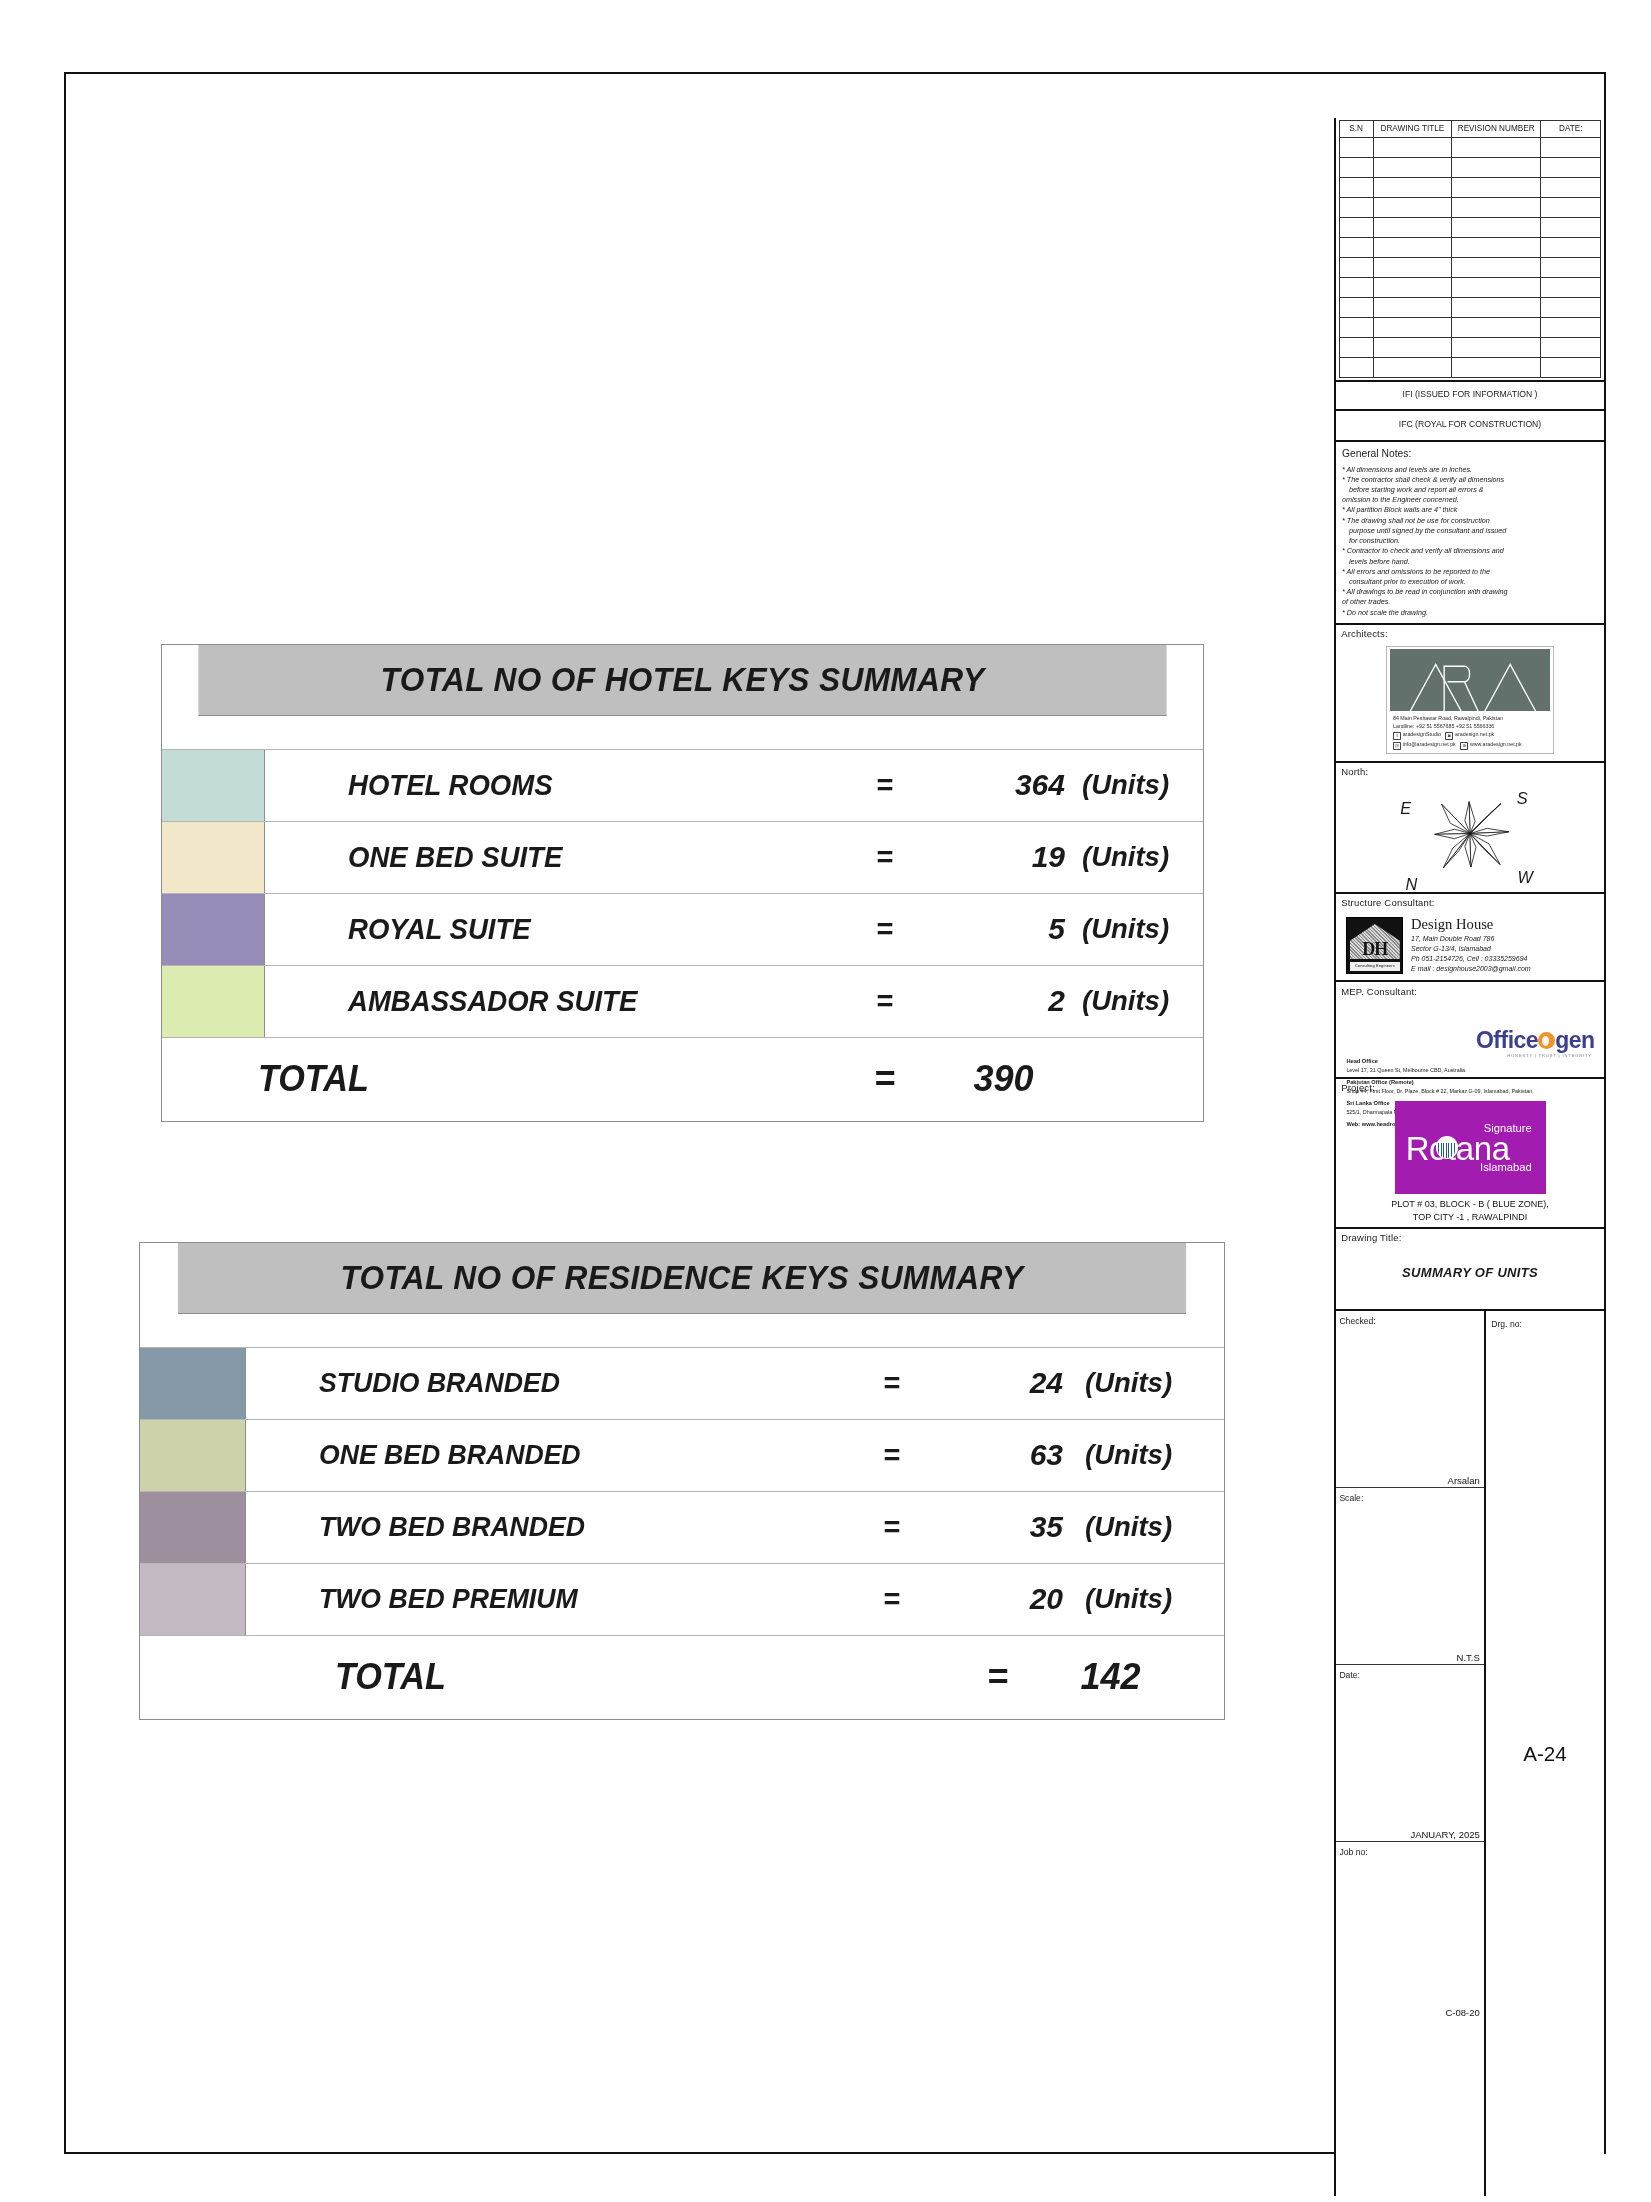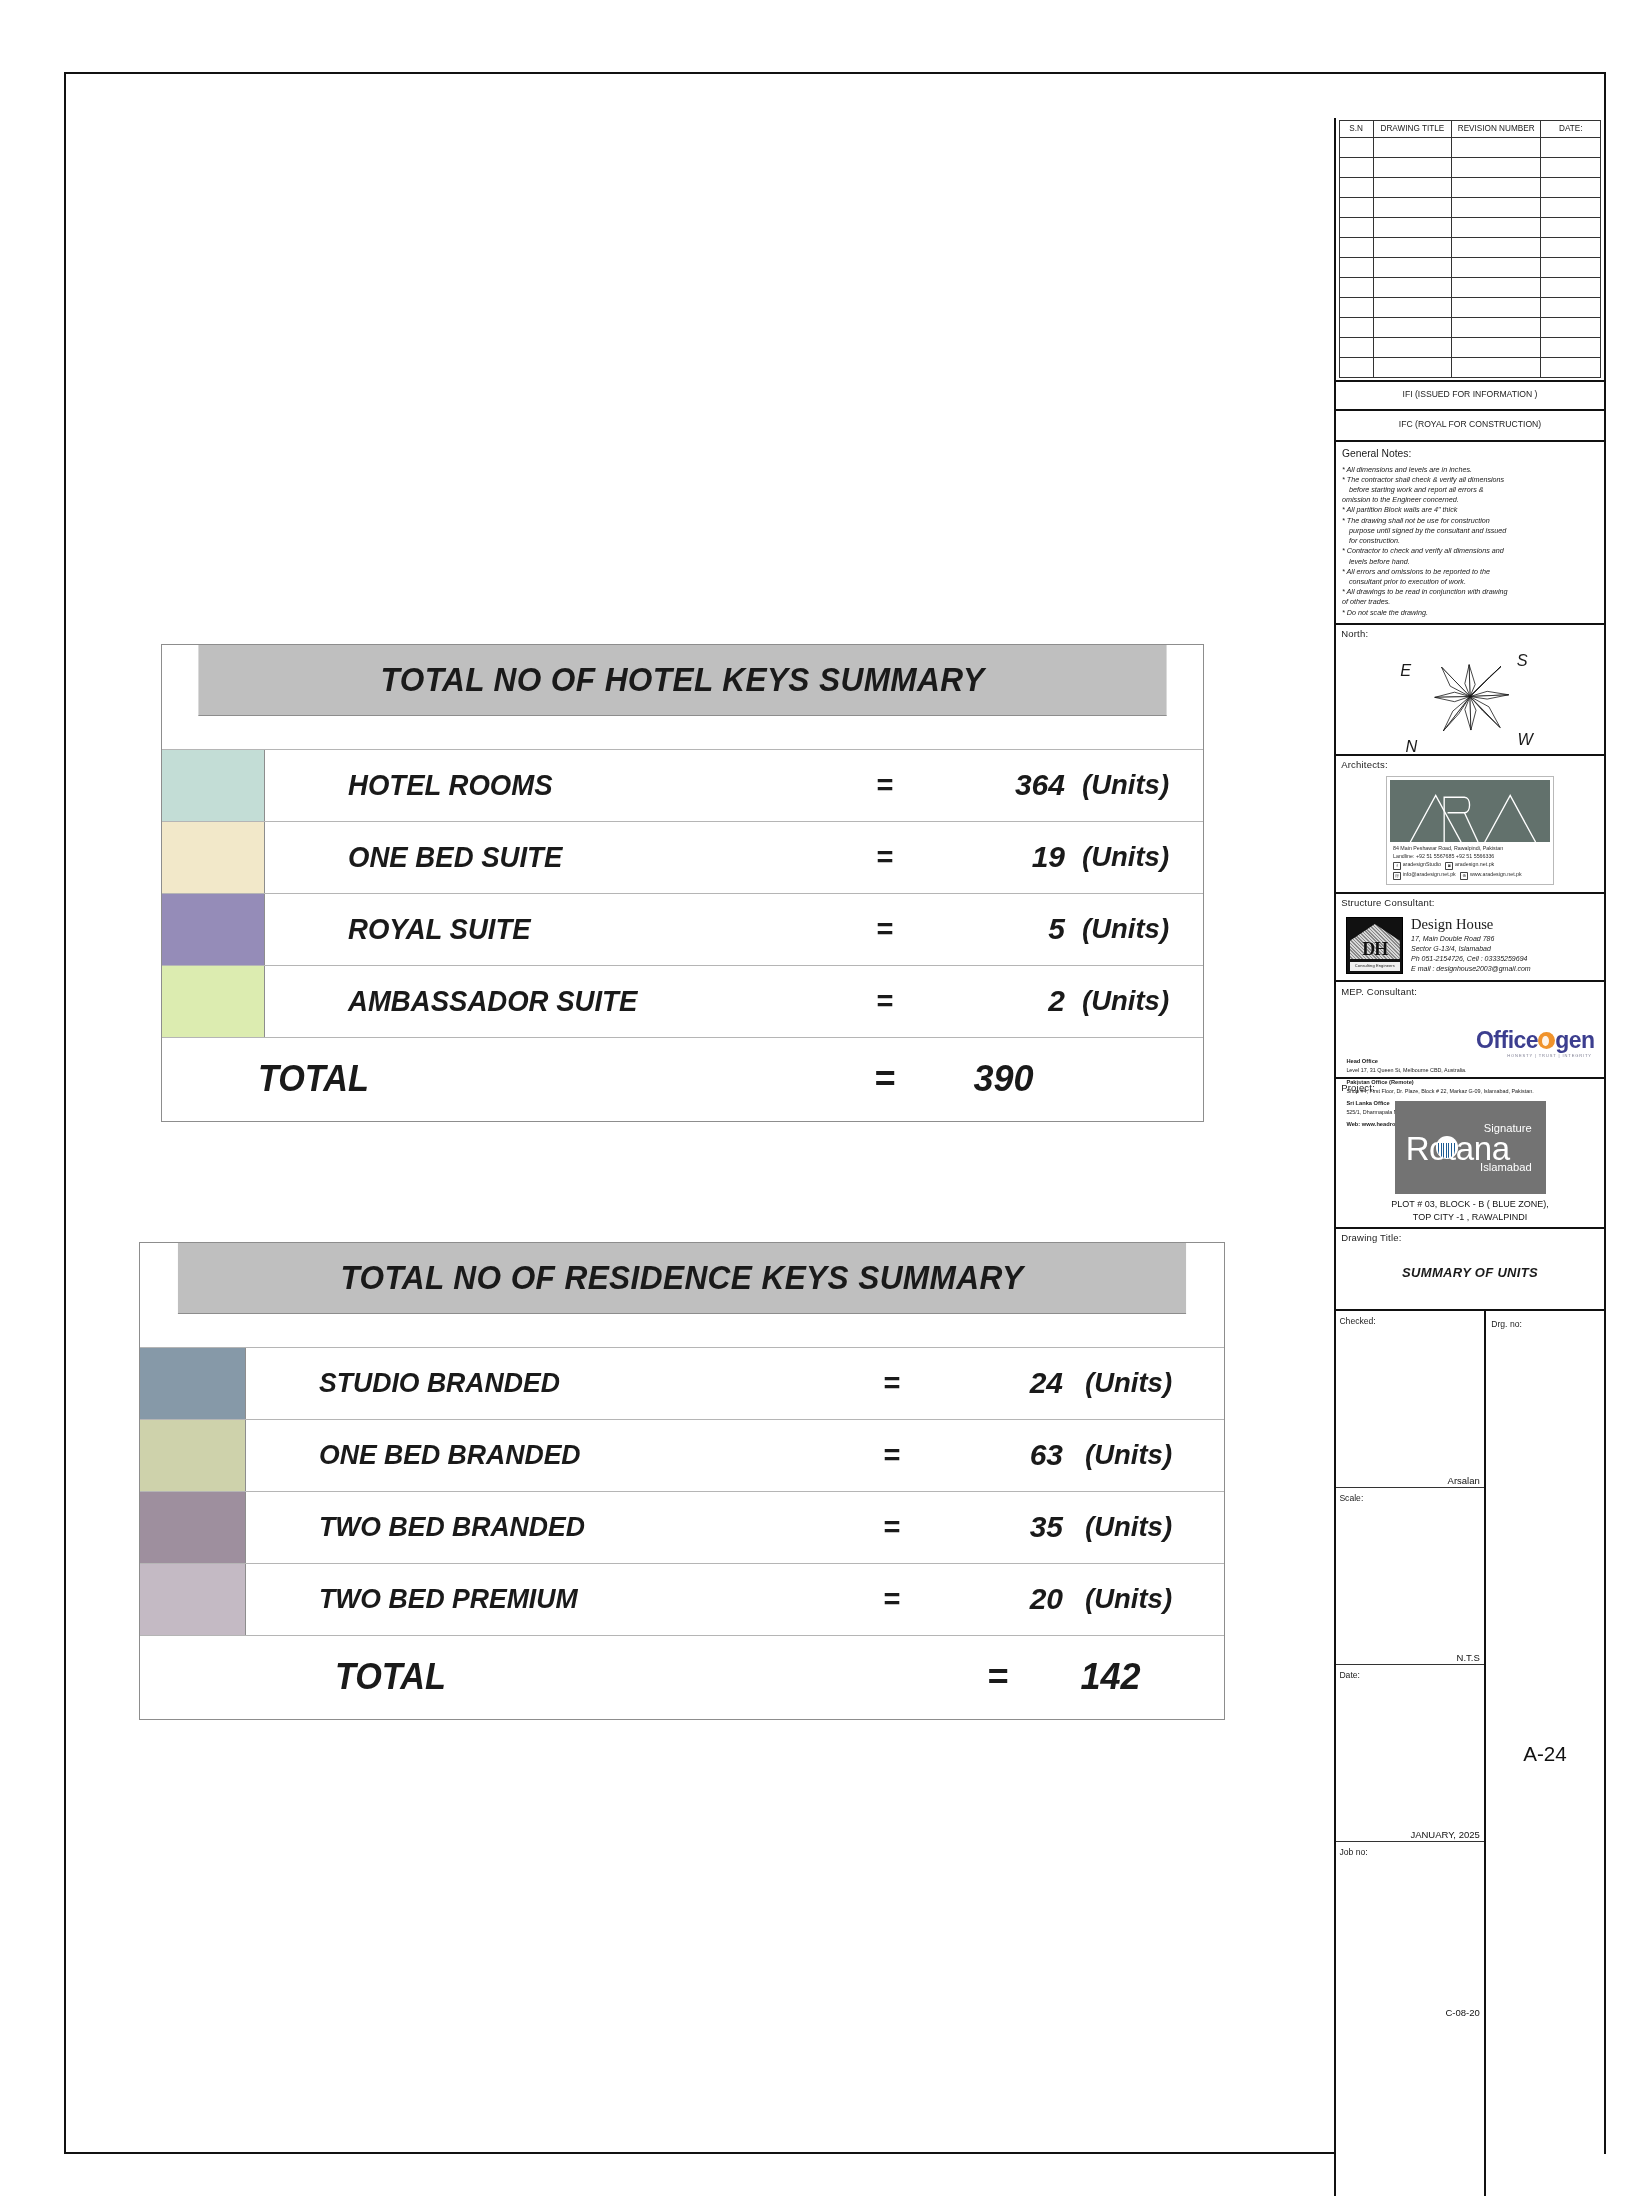--- a/index.html
+++ b/index.html
@@ -349,21 +349,21 @@
     font-size: 5.4px; line-height: 1.6; color: #222;
     white-space: nowrap;
   }
   .mep-text .b { font-weight: 700; font-size: 5.7px; }
   .mep-text .gap { height: 3.4px; }
 
   
   .rotana-box {
     width: 151px; height: 93px;
     margin: 6.9px auto 0 auto;
-    background: #737373;
+    background: #a21caf;
     position: relative;
     overflow: hidden;
     text-align: center;
   }
   .rot-main {
     position: absolute; left: 11.2px; top: 31px;
     color: #fff; font-size: 33px; font-weight: 400;
     letter-spacing: -0.4px; line-height: 1;
   }
   .rot-sig {
@@ -657,20 +657,48 @@
           <div>* Contractor to check and verify all dimensions and</div>
           <div class="ind">levels before hand.</div>
           <div>* All errors and omissions to be reported to the</div>
           <div class="ind">consultant prior to execution of work.</div>
           <div>* All drawings to be read in conjunction with drawing</div>
           <div>of  other  trades.</div>
           <div>* Do not scale the drawing.</div>
         </div>
     </div>
 
+    <div class="tb-sec" style="height:138px;">
+      <div class="tb-caption">Architects:</div>
+      <div class="ara-card">
+        <div class="ara-logo">
+          <svg class="ara-lines" viewBox="0 0 190 72" preserveAspectRatio="none">
+            <g stroke="#ffffff" stroke-width="1.6" fill="none">
+              <path d="M24 72 L54 18 L84 72"></path>
+              <path d="M64 72 L64 20 L88 20 C96 20 96 38 88 38 L68 38"></path>
+              <path d="M88 38 L104 72"></path>
+              <path d="M112 72 L142 18 L172 72"></path>
+            </g>
+          </svg>
+        </div>
+        <div class="ara-contact">
+          <div>84 Main Peshawar Road, Rawalpindi, Pakistan</div>
+          <div>Landline:  +92 51 5567685     +92 51 5566336</div>
+          <div>
+            <span class="ic">f</span><span>aradesignStudio</span>
+            &nbsp;&nbsp;<span class="ic">◙</span><span>aradesign.net.pk</span>
+          </div>
+          <div>
+            <span class="ic">@</span><span>info@aradesign.net.pk</span>
+            &nbsp;&nbsp;<span class="ic">⊕</span><span>www.aradesign.net.pk</span>
+          </div>
+        </div>
+      </div>
+    </div>
+
     <div class="tb-sec" style="height:150px;">
       <div class="tb-caption">North:</div>
       <div class="north-wrap">
         <div class="compass">
           <svg width="129" height="102" viewBox="0 0 150 118">
             <g fill="none" stroke="#111" stroke-width="0.9">
 
               <path d="M75 59 L42 25 L58 43 Z" fill="#fff"></path>
               <path d="M75 59 L42 25 L52 47 Z" fill="#fff"></path>
               <path d="M75 59 L111 24 L92 42 Z" fill="#fff"></path>
@@ -687,48 +715,20 @@
               <path d="M75 59 L34 60 L57 54 Z" fill="#fff"></path>
               <path d="M75 59 L34 60 L57 65 Z" fill="#fff"></path>
               <path d="M75 59 L120 57 L95 53 Z" fill="#fff"></path>
               <path d="M75 59 L120 57 L95 62 Z" fill="#fff"></path>
             </g>
           </svg>
           <span class="cmp-lbl" style="left:-5.2px;top:15.5px;">E</span>
           <span class="cmp-lbl" style="right:6.9px;top:5.2px;">S</span>
           <span class="cmp-lbl" style="left:0px;bottom:-5.2px;">N</span>
           <span class="cmp-lbl" style="right:1.7px;bottom:1.7px;">W</span>
-        </div>
-      </div>
-    </div>
-
-    <div class="tb-sec" style="height:138px;">
-      <div class="tb-caption">Architects:</div>
-      <div class="ara-card">
-        <div class="ara-logo">
-          <svg class="ara-lines" viewBox="0 0 190 72" preserveAspectRatio="none">
-            <g stroke="#ffffff" stroke-width="1.6" fill="none">
-              <path d="M24 72 L54 18 L84 72"></path>
-              <path d="M64 72 L64 20 L88 20 C96 20 96 38 88 38 L68 38"></path>
-              <path d="M88 38 L104 72"></path>
-              <path d="M112 72 L142 18 L172 72"></path>
-            </g>
-          </svg>
-        </div>
-        <div class="ara-contact">
-          <div>84 Main Peshawar Road, Rawalpindi, Pakistan</div>
-          <div>Landline:  +92 51 5567685     +92 51 5566336</div>
-          <div>
-            <span class="ic">f</span><span>aradesignStudio</span>
-            &nbsp;&nbsp;<span class="ic">◙</span><span>aradesign.net.pk</span>
-          </div>
-          <div>
-            <span class="ic">@</span><span>info@aradesign.net.pk</span>
-            &nbsp;&nbsp;<span class="ic">⊕</span><span>www.aradesign.net.pk</span>
-          </div>
         </div>
       </div>
     </div>
 
     <div class="tb-sec" style="height:120px;">
       <div class="tb-caption">Structure Consultant:</div>
       <div class="dh-wrap">
         <div class="dh-logo">
           <div class="dh-house"></div>
           <div class="dh-dh">DH</div>

